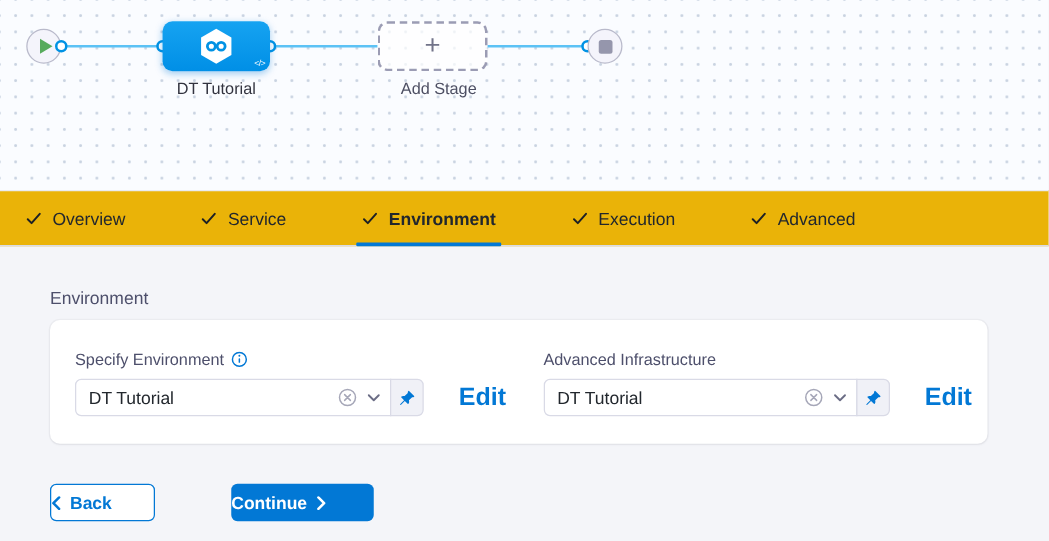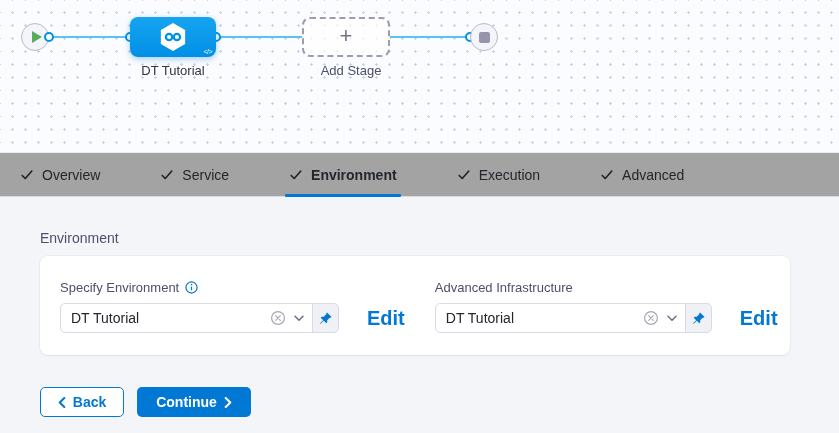--- a/index.html
+++ b/index.html
@@ -29,21 +29,21 @@
   .code-glyph { position:absolute; right:4px; bottom:2px; font-size:7px; color:#fff; letter-spacing:-0.5px; }
   .node-label { position:absolute; top:63px; font-size:13px; color:#32333f; text-align:center; }
   .stage-label { left:118px; width:110px; }
   .addstage-label { left:295px; width:112px; color:#4d4f63; }
   .add-stage { position:absolute; left:302px; top:17px; width:88px; height:40px; border-radius:8px;
     border:2px dashed #9b9cb4; background:rgba(255,255,255,.7); display:flex; align-items:center;
     justify-content:center; cursor:pointer; }
   .plus-glyph { font-size:22px; font-weight:300; color:#717389; line-height:1; margin-top:-2px; }
 
   
-  .tabbar { height:45px; background:#a3a3a3; border-top:1px solid #e9ebf1; border-bottom:1px solid #d9dbe6;
+  .tabbar { height:45px; background:#eab308; border-top:1px solid #e9ebf1; border-bottom:1px solid #d9dbe6;
     display:flex; align-items:stretch; padding-left:16px; }
   .tab { position:relative; display:flex; align-items:center; gap:8px; padding:0 4px;
     margin-right:52px; font-size:14px; color:#22272d; cursor:pointer; white-space:nowrap; }
   .tab.active { font-weight:700; }
   .tab.active::after { content:""; position:absolute; left:0; right:0; bottom:-1px; height:3px;
     background:#0278d5; border-radius:1px; }
   .check-icon { width:14px; height:14px; stroke:#1d2025; stroke-width:1.8; fill:none;
     stroke-linecap:round; stroke-linejoin:round; }
 
   
@@ -61,24 +61,24 @@
   .select-2 { width:251px; }
   .icon-btn { display:flex; align-items:center; cursor:pointer; }
   .pin-btn { width:27px; height:30px; margin-left:-1px; background:#f0f1f7; border:1px solid #d9dae6;
     border-radius:0 5px 5px 0; display:flex; align-items:center; justify-content:center; cursor:pointer; }
   .edit-link { margin-left:28px; font-size:20px; font-weight:600; color:#0278d5; cursor:pointer; text-decoration:none; }
   .field-group-2 { margin-left:30px; }
 
   
   .footer { margin-top:32px; display:flex; gap:13px; }
   .btn { height:30px; border-radius:5px; font-size:14px; font-weight:700; display:inline-flex;
-    align-items:center; justify-content:center; gap:7px; cursor:pointer;
+    align-items:center; justify-content:flex-start; gap:7px; cursor:pointer;
     font-family:"Liberation Sans", sans-serif; }
   .btn-back { width:84px; background:#fff; border:1px solid #0278d5; color:#0278d5; }
-  .btn-continue { width:114px; background:#0278d5; border:none; color:#fff; }
+  .btn-continue { width:114px; background:#0278d5; border:none; color:#fff;margin-left:48px; }
   .chev { width:8px; height:11px; stroke:currentColor; stroke-width:2.2; fill:none;
     stroke-linecap:round; stroke-linejoin:round; }
 </style>
 </head>
 <body>
 
 <div class="canvas">
   <div class="edge e1"></div>
   <div class="edge e2"></div>
   <div class="edge e3"></div>

